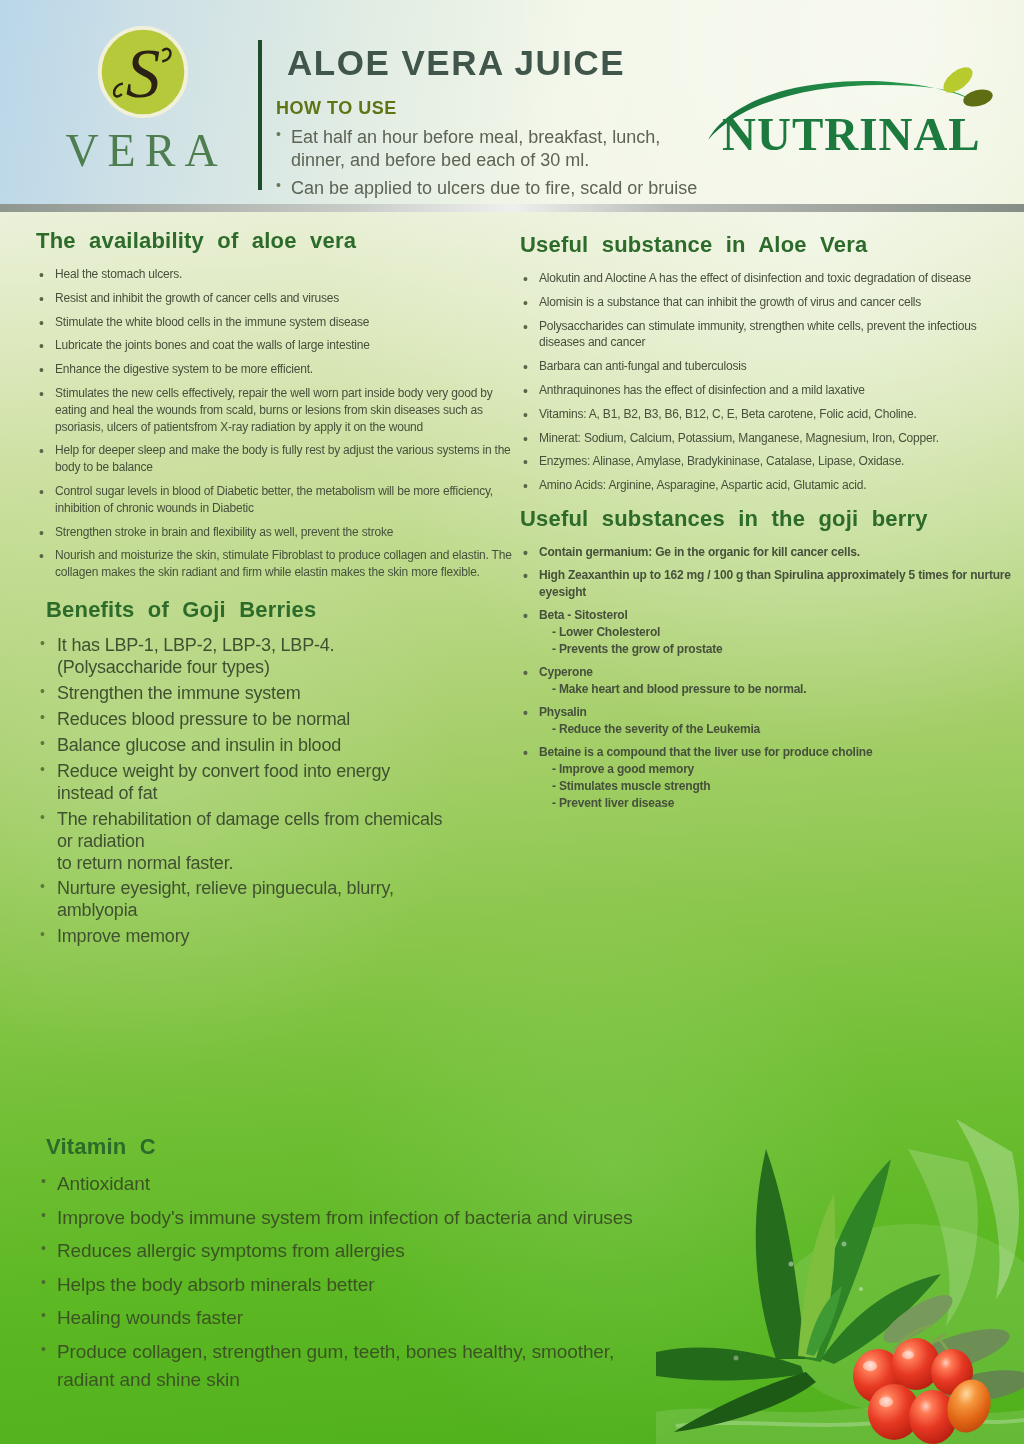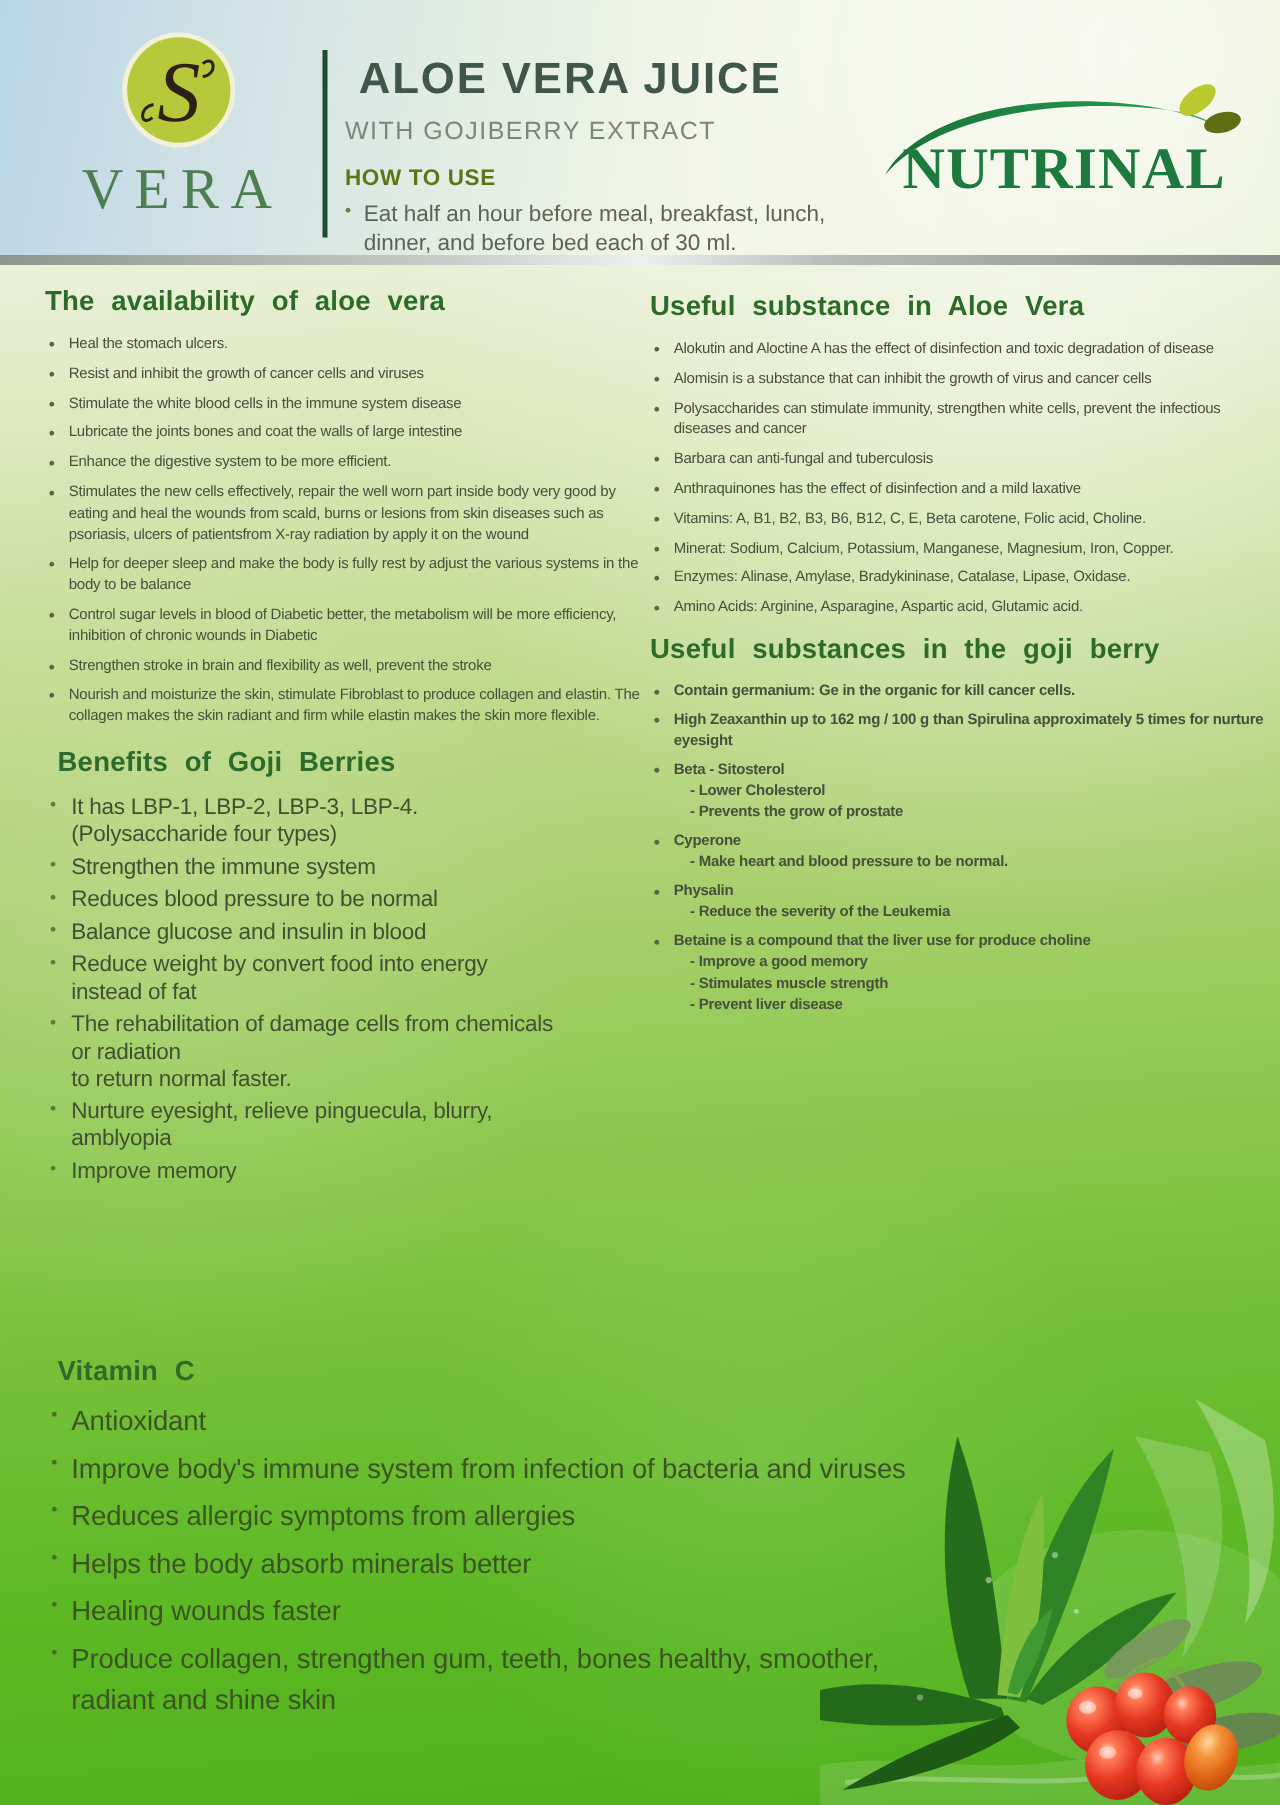--- a/index.html
+++ b/index.html
@@ -53,21 +53,21 @@
     position:absolute; top:212px; left:0; width:1024px; height:1232px;
     background:
       radial-gradient(circle at 80% 2%, rgba(255,255,255,.55), rgba(255,255,255,0) 35%),
       radial-gradient(circle at 15% 45%, rgba(255,255,255,.14), rgba(255,255,255,0) 28%),
       radial-gradient(circle at 60% 78%, rgba(255,255,255,.10), rgba(255,255,255,0) 25%),
       linear-gradient(176deg, #ebf1da 0%, #dce8bc 11%, #c6dd96 24%, #abd171 40%, #8cc74d 57%, #70bf34 71%, #5cb823 84%, #4fb01c 100%);
   }
   .col { position:absolute; z-index:2; }
   .col-left { left:36px; top:228px; width:478px; }
   .col-right { left:520px; top:232px; width:502px; }
-  .vitc { position:absolute; left:38px; top:1084px; width:752px; z-index:2; }
+  .vitc { position:absolute; left:38px; top:1134px; width:752px; z-index:2; }
   .sec-h {
     margin:0 0 12px 0; font-size:22px; font-weight:bold; color:#2d6b2a;
     word-spacing:.32em; letter-spacing:.2px;
   }
   .sec-h.benefits-h { margin-top:16px; padding-left:10px; }
   .sec-h.goji-h { margin-top:12px; }
   .sec-h.vitc-h { margin-bottom:10px; padding-left:8px; }
   ul.blist { margin:0; padding:0; list-style:none; }
   .blist li {
     position:relative; padding-left:19px; margin-bottom:7px;
@@ -76,21 +76,21 @@
   .blist li::before { content:"•"; position:absolute; left:3px; top:0; color:#5a6548; font-size:14px; }
   .blist.benefits li {
     font-size:18px; line-height:1.22; margin-bottom:4px;
     color:#3f5130; white-space:pre-line; padding-left:21px;
   }
   .blist.benefits li::before { left:4px; color:#5d7a3c; }
   .blist.goji li { margin-bottom:6px; line-height:1.42;font-weight:bold; }
   .g-text { display:block; }
   .g-sub { display:block; padding-left:13px; }
   .blist.vitclist li {
-    font-size:22px; line-height:1.5; margin-bottom:5px;
+    font-size:19px; line-height:1.5; margin-bottom:5px;
     color:#3c5424; white-space:pre-line; letter-spacing:-.1px;
   }
   .blist.vitclist li::before { top:1px; color:#4c6a30; }
   
   .plant { position:absolute; right:0; bottom:0; z-index:1; }
 </style>
 </head>
 <body>
 
 <div class="page">
@@ -104,21 +104,20 @@
         <path d="M70,28 C80,20 83,37 70,39" stroke="#2b2115" stroke-width="2.5" fill="none"></path>
         <text x="50" y="76" font-size="72" font-family="Liberation Serif, serif" font-style="italic" text-anchor="middle" fill="#2b2115">S</text>
       </svg>
       <div class="logo-word">VERA</div>
     </div>
 
     <div class="vrule"></div>
 
     <div class="title-block">
       <h1 class="product-title">ALOE VERA JUICE</h1>
-      <h2 class="product-subtitle">WITH GOJIBERRY EXTRACT</h2>
       <h3 class="howto-label">HOW TO USE</h3>
       <ul class="howto">
         <li>Eat half an hour before meal, breakfast, lunch, dinner, and before bed each of 30 ml.</li>
         <li>Can be applied to ulcers due to fire, scald or bruise</li>
       </ul>
     </div>
 
     <div class="nutrinal">
       <svg width="290" height="105" viewBox="0 0 290 105">
         <defs>

